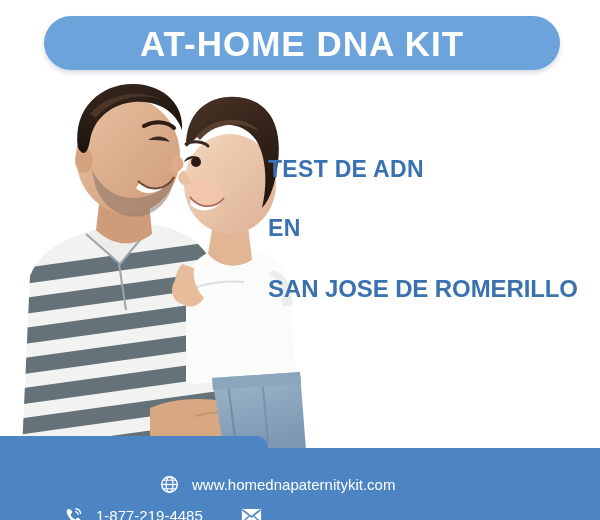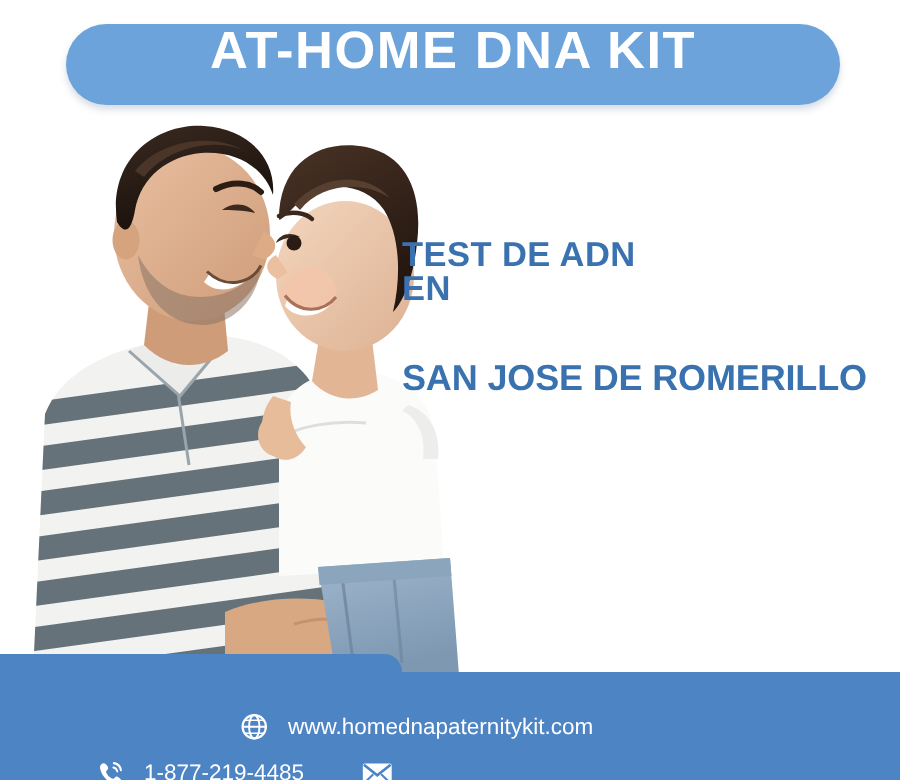--- a/index.html
+++ b/index.html
@@ -24,21 +24,21 @@
   .header-pill {
     position: absolute;
     left: 44px;
     top: 16px;
     width: 516px;
     height: 54px;
     background: #6ba3da;
     border-radius: 27px;
     box-shadow: 0 3px 5px rgba(120,140,165,0.30);
     display: flex;
-    align-items: flex-start;
+    align-items: center;
     justify-content: center;
   }
   .header-title {
     color: #ffffff;
     font-size: 35px;
     font-weight: bold;
     letter-spacing: 1.0px;
     line-height: 1;
     white-space: nowrap;
     font-family: "Liberation Sans", sans-serif;
@@ -64,21 +64,21 @@
   }
   .text-line {
     color: #3a72b0;
     font-weight: bold;
     font-size: 23px;
     letter-spacing: 0.3px;
     line-height: 1;
     white-space: nowrap;
     font-family: "Liberation Sans", sans-serif;
   }
-  .line-gap-1 { }
+  .line-gap-1 { margin-top: 36px; }
   .line-gap-2 { margin-top: 37px; }
   .line-city { font-size: 24px; letter-spacing: -0.1px; }
 
   
   .footer {
     position: absolute;
     left: 0;
     top: 436px;
     width: 600px;
     height: 84px;

